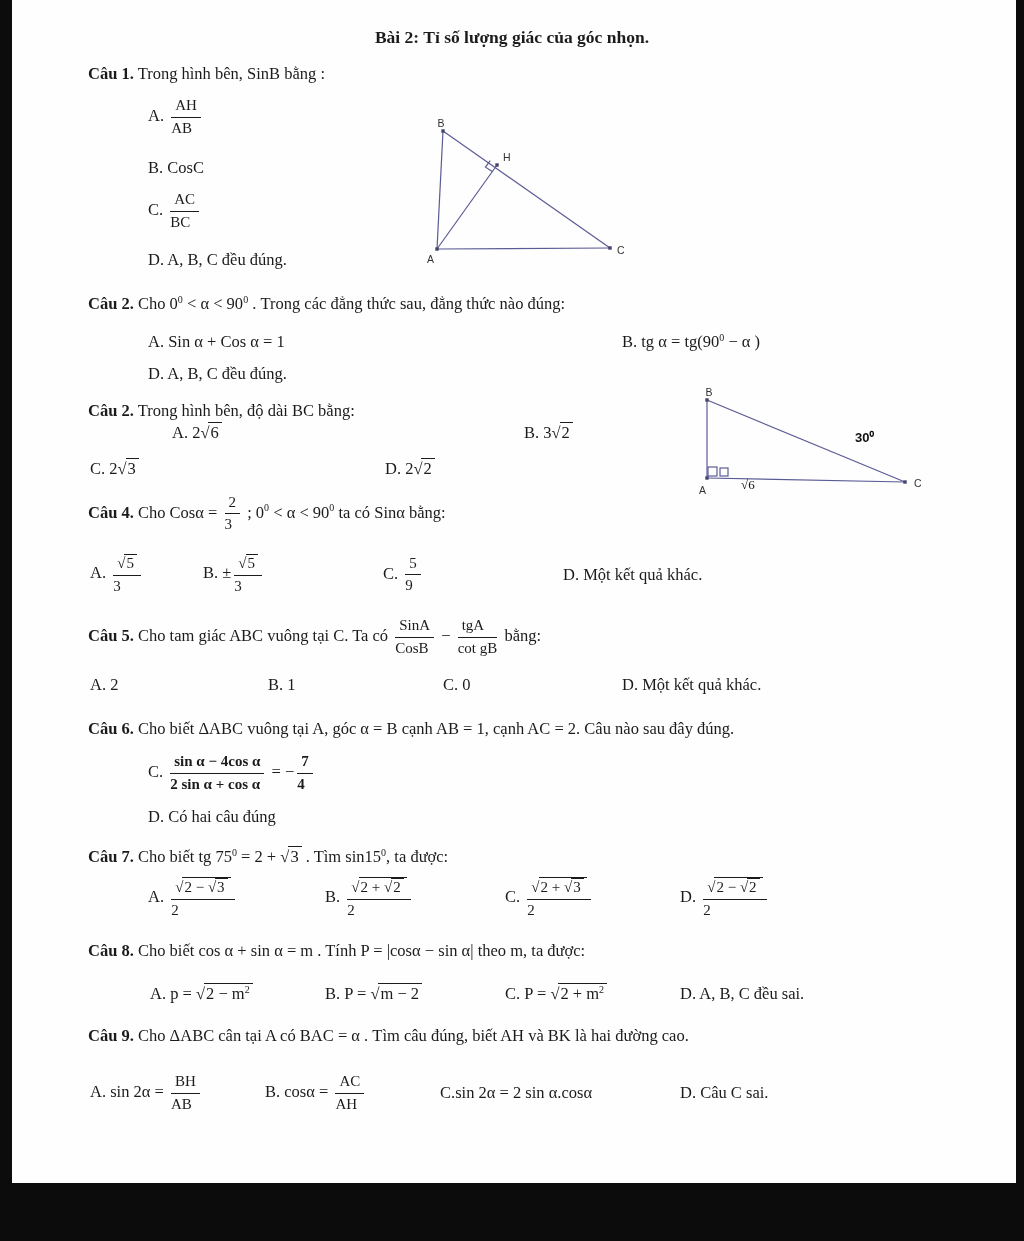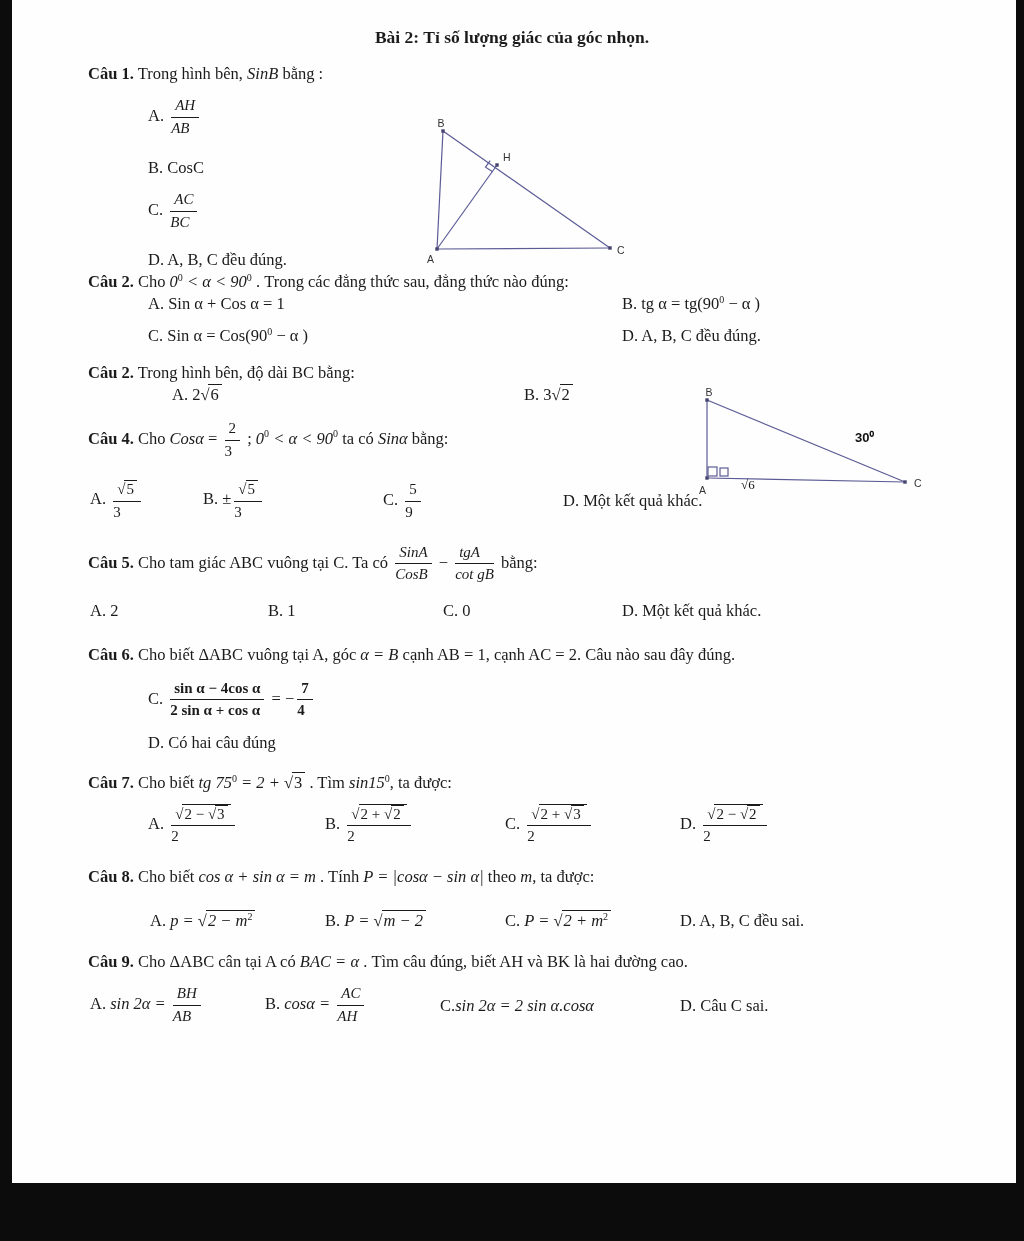--- a/index.html
+++ b/index.html
@@ -5,41 +5,41 @@
   html,body{margin:0;padding:0}
   body{width:1024px;height:1241px;background:#fff;font-family:"Liberation Serif",serif;color:#1b1b1b;overflow:hidden}
   .page{position:relative;width:1024px;height:1241px;background:#000000}
   .edge-left{position:absolute;left:0;top:0;width:12px;height:100%;background:#0c0c0c}
   .edge-right{position:absolute;right:0;top:0;width:8px;height:100%;background:#0c0c0c}
   .edge-bottom{position:absolute;left:0;bottom:0;width:100%;height:58px;background:#0c0c0c;z-index:3}
   .sheet{position:absolute;left:12px;top:0;right:8px;bottom:58px;background:#fefefe;box-sizing:border-box;
          padding:26px 40px 0 76px;font-size:16.5px;line-height:1.32}
   .title{text-align:center;font-weight:bold;font-size:17.5px;margin:0 0 0 -40px}
   .stem,.opt{white-space:nowrap}
-  .it{font-style:italic}
+  .it{}
   .bd{font-weight:bold}
   sup{font-size:10px;vertical-align:super;line-height:0}
   
   .frac{display:inline-block;vertical-align:middle;text-align:left;font-size:15px;line-height:1.18;margin:2px 3px}
   .frac .num{display:block;border-bottom:1px solid #1b1b1b;padding:0 4px 2px}
   .frac .den{display:block;padding-top:2px}
   
   .sqrt{white-space:nowrap}
   .sqrt .rad{letter-spacing:-1px}
   .sqrt .radicand{display:inline-block;border-top:1.2px solid #1b1b1b;padding:0 3px 0 2px;line-height:1.18}
   
   .opts-row{display:flex;align-items:center}
   .q1-opts{margin-left:60px}
   .q1-opts .opt-a{margin-top:10px}
   .q1-opts .opt-b{margin-top:18px}
   .q1-opts .opt-c{margin-top:10px}
   .q1-opts .opt-d{margin-top:16px}
   .q1-stem{margin-top:14px}
-  .q2-stem{}
-  .q2-row{margin-left:60px;margin-top:0}
+  .q2-stem{margin-top:22px}
+  .q2-row{margin-left:60px;margin-top:16px}
   .q2-row2{margin-top:10px}
   .q2-row .c1{width:474px}
   .q3-stem{margin-top:16px}
   .q3-r1{margin-left:84px;}
   .q3-r1 .c1{width:352px}
   .q3-r2{margin-left:2px;margin-top:14px}
   .q3-r2 .c1{width:295px}
   .q4-stem{margin-top:12px}
   .q4-row{margin-left:2px;margin-top:16px}
   .q4-row .c1{width:113px}.q4-row .c2{width:180px}.q4-row .c3{width:180px}
@@ -50,21 +50,21 @@
   .q6-r1{margin-left:60px;margin-top:12px}
   .q6-r2{margin-left:60px;margin-top:10px}
   .q6-r1 .c1,.q6-r2 .c1{width:357px}
   .q7-stem{margin-top:18px}
   .q7-row{margin-left:60px;margin-top:8px}
   .q7-row .c1{width:177px}.q7-row .c2{width:180px}.q7-row .c3{width:175px}
   .q8-stem{margin-top:18px}
   .q8-row{margin-left:62px;margin-top:22px}
   .q8-row .c1{width:175px}.q8-row .c2{width:180px}.q8-row .c3{width:175px}
   .q9-stem{margin-top:20px}
-  .q9-row{margin-left:2px;margin-top:10px}
+  .q9-row{margin-left:2px;margin-top:24px}
   .q9-row .c1{width:175px}.q9-row .c2{width:175px}.q9-row .c3{width:240px}
   
   .fig{position:absolute}
   .fig1{left:413px;top:118px}
   .fig2{left:681px;top:388px}
   .fig text{font-family:"Liberation Sans",sans-serif;font-size:10.5px;fill:#333}
   .fig .angle-lbl{font-size:13px;font-weight:bold;fill:#111}
   .fig .side-lbl{font-size:13px;font-family:"Liberation Serif",serif;fill:#111}
 </style>
 </head>
@@ -89,30 +89,33 @@
       </div>
     </section>
 
     <section>
       <div class="stem q2-stem"><span class="bd">Câu 2.</span><span> Cho </span><span class="it">0</span><sup>0</sup><span class="it"> &lt; α &lt; 90</span><sup>0</sup><span> . Trong các đẳng thức sau, đẳng thức nào đúng:</span></div>
       <div class="opts-row q2-row">
         <div class="opt c1"><span>A. Sin α + Cos α = 1</span></div>
         <div class="opt"><span>B. tg α = tg(90</span><sup>0</sup><span> − α )</span></div>
       </div>
       <div class="opts-row q2-row q2-row2">
-        <div class="opt c1"><span>C. Sin α = Cos(90</span><sup>0</sup><span> − α )</span></div>
         <div class="opt"><span>D. A, B, C đều đúng.</span></div>
       </div>
     </section>
 
     <section>
       <div class="stem q3-stem"><span class="bd">Câu 2.</span><span> Trong hình bên, độ dài BC bằng:</span></div>
       <div class="opts-row q3-r1">
         <div class="opt c1"><span>A. 2</span><span class="sqrt"><span class="rad">√</span><span class="radicand"><span>6</span></span></span></div>
         <div class="opt"><span>B. 3</span><span class="sqrt"><span class="rad">√</span><span class="radicand"><span>2</span></span></span></div>
+      </div>
+      <div class="opts-row q3-r2">
+        <div class="opt c1"><span>C. 2</span><span class="sqrt"><span class="rad">√</span><span class="radicand"><span>3</span></span></span></div>
+        <div class="opt"><span>D. 2</span><span class="sqrt"><span class="rad">√</span><span class="radicand"><span>2</span></span></span></div>
       </div>
     </section>
 
     <section>
       <div class="stem q4-stem"><span class="bd">Câu 4.</span><span> Cho </span><span class="it">Cosα</span><span> = </span><span class="frac"><span class="num"><span>2</span></span><span class="den"><span>3</span></span></span><span> ;  </span><span class="it">0</span><sup>0</sup><span class="it"> &lt; α &lt; 90</span><sup>0</sup><span>  ta có </span><span class="it">Sinα</span><span> bằng:</span></div>
       <div class="opts-row q4-row">
         <div class="opt c1"><span>A. </span><span class="frac"><span class="num"><span class="sqrt"><span class="rad">√</span><span class="radicand"><span>5</span></span></span></span><span class="den"><span>3</span></span></span></div>
         <div class="opt c2"><span>B. ±</span><span class="frac"><span class="num"><span class="sqrt"><span class="rad">√</span><span class="radicand"><span>5</span></span></span></span><span class="den"><span>3</span></span></span></div>
         <div class="opt c3"><span>C. </span><span class="frac"><span class="num"><span>5</span></span><span class="den"><span>9</span></span></span></div>
         <div class="opt"><span>D. Một kết quả khác.</span></div>

